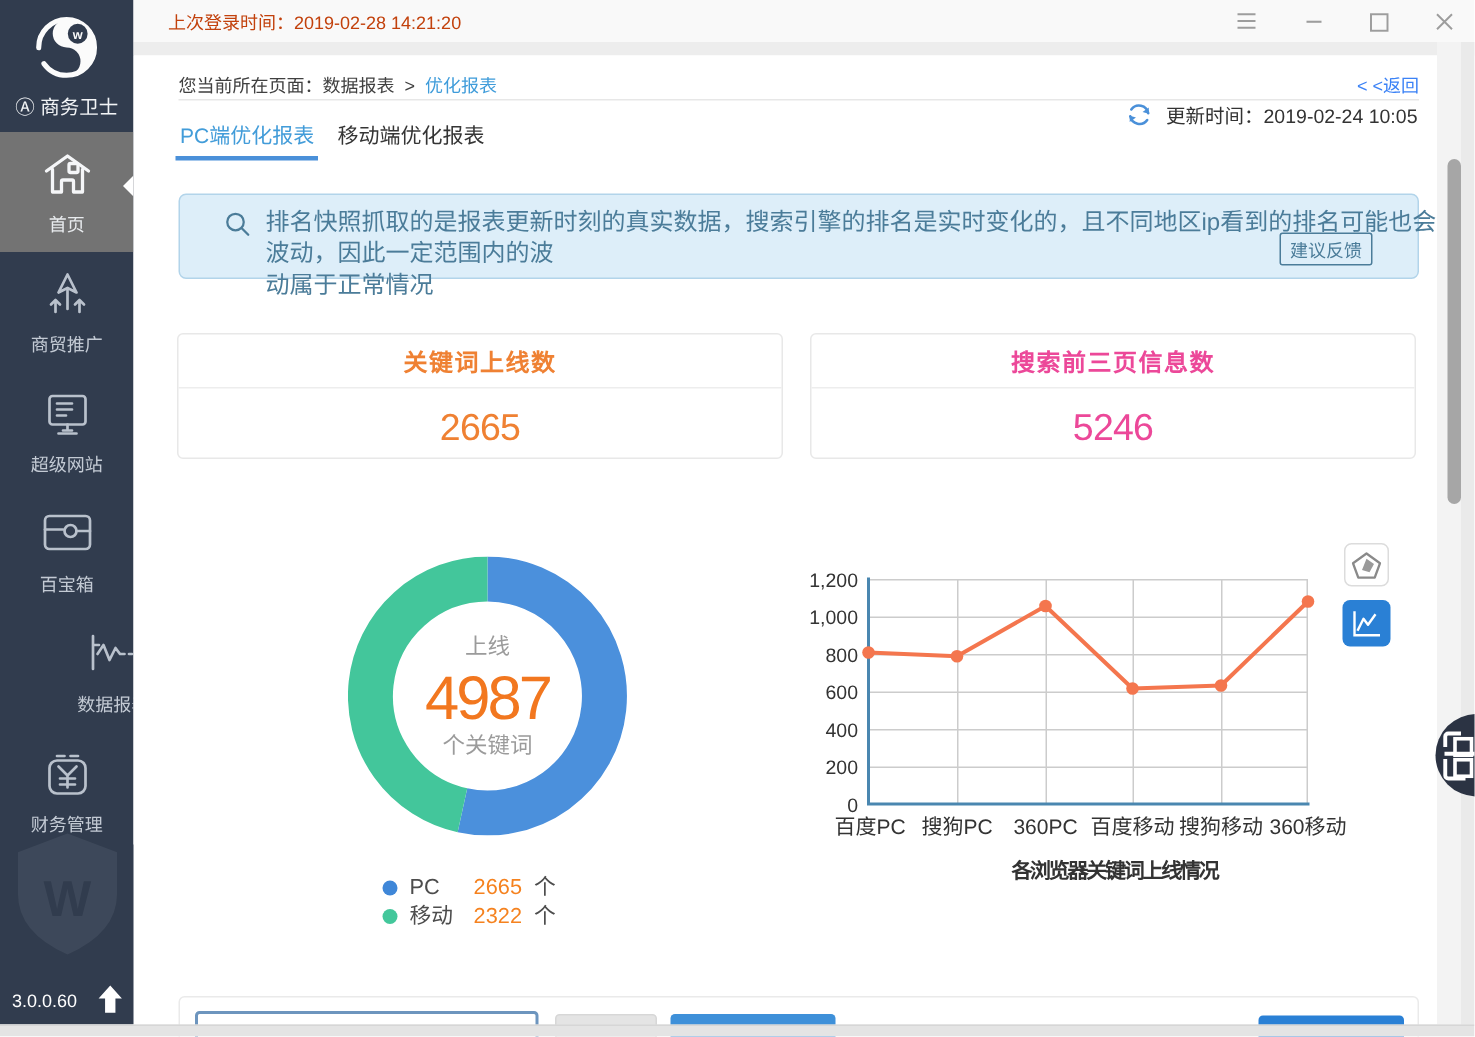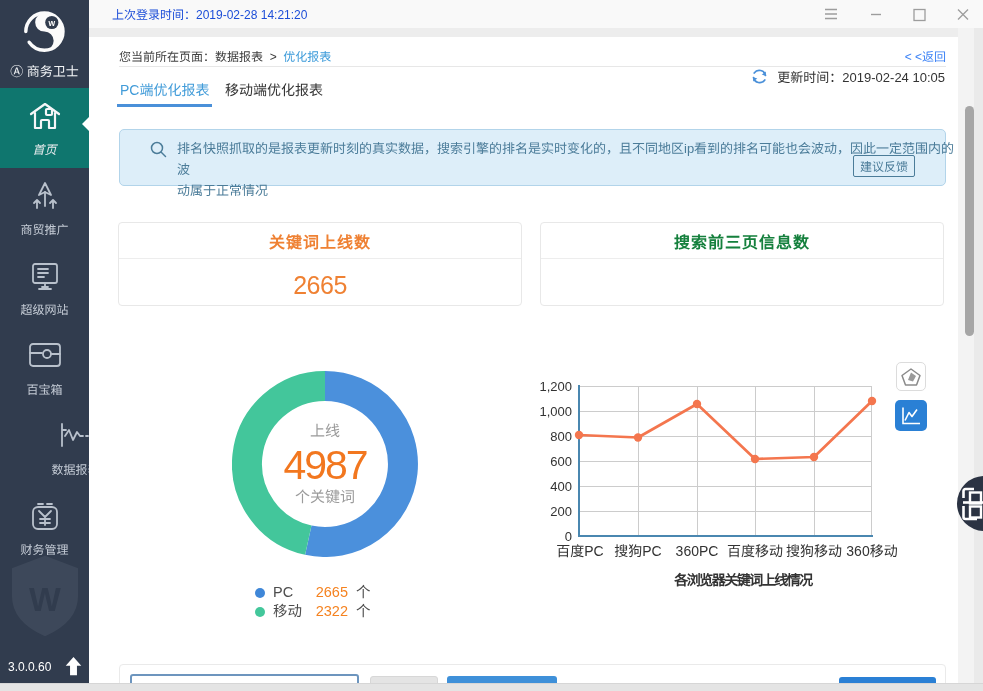--- a/index.html
+++ b/index.html
@@ -6,55 +6,55 @@
   html,body { width:983px; height:691px; overflow:hidden; font-family:"Liberation Sans",sans-serif; background:#fff; position:relative; }
   .abs { position:absolute; }
 
   
   #sidebar { left:0; top:0; width:89px; height:683px; background:#313c4e; overflow:hidden; }
   #logoblk { position:absolute; left:0; top:0; width:89px; height:88px; }
   #brand { position:absolute; left:0; top:61px; width:89px; text-align:center; color:#f2f4f6; font-size:13px; }
   .mitem { position:absolute; left:0; width:89px; height:80px; text-align:center; color:#c3cad4; font-size:12px; }
   .mitem .lbl { position:absolute; left:0; right:0; top:52px; }
   .mitem svg { position:absolute; left:50%; top:14px; transform:translateX(-50%); }
-  #m-home { top:88px; background:#0f766e; color:#e8ebee;font-style:italic; }
+  #m-home { top:88px; background:#737373; color:#e8ebee; }
   #notch { position:absolute; left:82px; top:117px; width:0; height:0; border-right:7px solid #ffffff; border-top:7px solid transparent; border-bottom:7px solid transparent; }
   #wmark { position:absolute; left:-1px; top:552px; opacity:0.1; }
   #ver { position:absolute; left:0; top:658px; width:89px; color:#fff; font-size:12px; }
   #ver span { position:absolute; left:8px; top:2px; }
 
   
   #topbar { left:89px; top:0; width:894px; height:28px; background:#f9f9f9; }
-  #topbar .t { position:absolute; left:23px; top:5px; color:#1d4ed8; font-size:12px;text-align:right; }
+  #topbar .t { position:absolute; left:23px; top:5px; color:#c2410c; font-size:12px;text-align:right; }
   #gapstrip { left:89px; top:28px; width:894px; height:9px; background:#ededed; }
 
   
   #content { left:89px; top:37px; width:869px; height:526px; background:#fff; }
   #crumb { position:absolute; left:30px; top:0; width:827px; height:30px; border-bottom:1px solid #e7e7e7; font-size:12px; color:#404040; }
   #crumb .in { position:absolute; left:0; top:10px; }
   #crumb a { color:#3f9cda; text-decoration:none; }
   #crumb .back { position:absolute; right:0; top:10px; color:#3b82f6; }
 
   #tabs { position:absolute; left:30px; top:40px; height:30px; font-size:14px; }
   .tab1 { position:absolute; left:1px; top:2px; color:#429cd9; white-space:nowrap; }
   .tab1:after { content:""; position:absolute; left:-3px; right:-3px; top:25px; height:2.5px; background:#4a90d9; }
   .tab2 { position:absolute; left:106px; top:2px; color:#353535; white-space:nowrap; }
   #upd { position:absolute; right:13px; top:28px; font-size:13px; color:#333; }
   #upd svg { position:relative; top:3px; margin-right:9px; }
 
   #alert { position:absolute; left:30px; top:92px; width:827px; height:57px; background:#ddeef9; border:1px solid #b2d4ea; border-radius:5px; color:#4b7c99; font-size:12.5px; }
-  #alert .txt { position:absolute; left:57px; top:8px; width:790px; line-height:21px; font-size:13px; }
+  #alert .txt { position:absolute; left:57px; top:8px; width:790px; line-height:21px; font-size:16px; }
   #alert svg { position:absolute; left:30px; top:11px; }
   #fbbtn { position:absolute; right:30px; bottom:8px; border:1px solid #4b7c99; border-radius:2px; padding:1px 6px 2px; font-size:12px; color:#4b7c99; }
 
   .card { position:absolute; top:185px; width:404px; height:84px; border:1px solid #e8e8e8; border-radius:4px; background:#fff; }
   .card .hd { height:36px; line-height:39px; text-align:center; font-size:16px; letter-spacing:1px; font-weight:bold; border-bottom:1px solid #ededed; }
   .card .num { height:47px; line-height:52px; text-align:center; font-size:25px; letter-spacing:-0.5px; }
   #card1 { left:29px; } #card1 .hd,#card1 .num { color:#ef8133; }
-  #card2 { left:451px; } #card2 .hd,#card2 .num { color:#15803d; }
+  #card2 { left:451px; } #card2 .hd,#card2 .num { color:#ec4899; }
 
   
   #donut { position:absolute; left:143px; top:334px; }
   #dlegend { position:absolute; left:166px; top:546px; font-size:14.5px; color:#4d4d4d; }
   #dlegend .row { position:relative; height:19px; line-height:19px; }
   #dlegend .dot { display:inline-block; width:10px; height:10px; border-radius:50%; margin-right:8px; position:relative; top:0.5px; }
   #dlegend .nm { display:inline-block; width:42px; }
   #dlegend .o { color:#f5821f; display:inline-block; width:33px; text-align:right; margin-right:8px; }
 
   
@@ -204,20 +204,21 @@
       <div class="txt">排名快照抓取的是报表更新时刻的真实数据，搜索引擎的排名是实时变化的，且不同地区ip看到的排名可能也会波动，因此一定范围内的波<br>动属于正常情况</div>
       <div id="fbbtn">建议反馈</div>
     </div>
 
     <div class="card" id="card1">
       <div class="hd">关键词上线数</div>
       <div class="num">2665</div>
     </div>
     <div class="card" id="card2">
       <div class="hd">搜索前三页信息数</div>
+      <div class="num">5246</div>
     </div>
 
     <svg id="donut" width="186" height="186" viewBox="0 0 186 186">
       <path d="M93,15 A78,78 0 1 1 76.3,169.2" fill="none" stroke="#4b90dc" stroke-width="30"></path>
       <path d="M76.3,169.2 A78,78 0 0 1 93,15" fill="none" stroke="#43c69b" stroke-width="30"></path>
       <text x="93" y="65" text-anchor="middle" font-size="15" fill="#9b9b9b">上线</text>
       <text x="93" y="108" text-anchor="middle" font-size="41" letter-spacing="-2" fill="#f2771f">4987</text>
       <text x="93" y="131" text-anchor="middle" font-size="15" fill="#9b9b9b">个关键词</text>
     </svg>
     <div id="dlegend">

